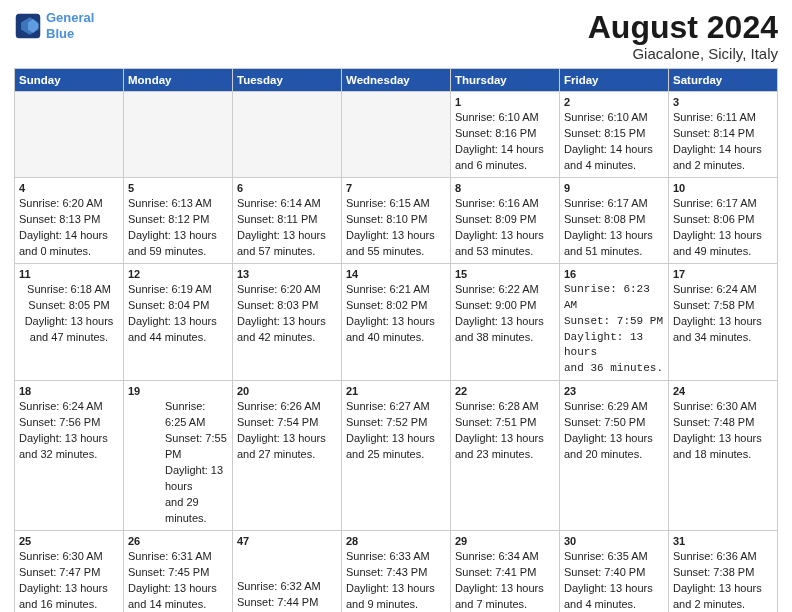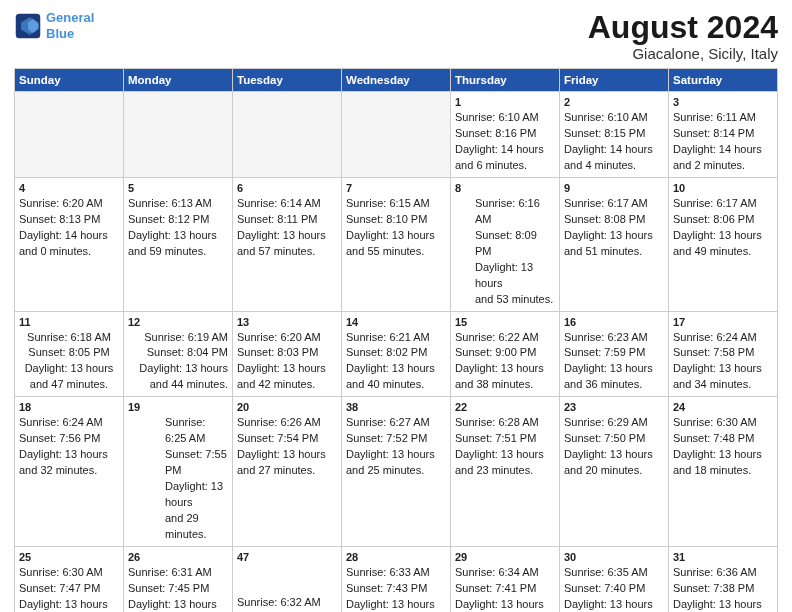--- a/index.html
+++ b/index.html
@@ -185,21 +185,21 @@
           </td>
           <td>
             <span class="day-num">7</span>
             <div class="day-info" style="white-space: pre-line;">Sunrise: 6:15 AM
 Sunset: 8:10 PM
 Daylight: 13 hours
 and 55 minutes.</div>
           </td>
           <td>
             <span class="day-num">8</span>
-            <div class="day-info" style="white-space: pre-line; margin-left: 20px;">Sunrise: 6:16 AM
+            <div class="day-info" style="white-space: pre-line;">Sunrise: 6:16 AM
 Sunset: 8:09 PM
 Daylight: 13 hours
 and 53 minutes.</div>
           </td>
           <td>
             <span class="day-num">9</span>
             <div class="day-info" style="white-space: pre-line;">Sunrise: 6:17 AM
 Sunset: 8:08 PM
 Daylight: 13 hours
 and 51 minutes.</div>
@@ -215,21 +215,21 @@
         <tr>
           <td>
             <span class="day-num">11</span>
             <div class="day-info" style="white-space: pre-line; text-align: center;">Sunrise: 6:18 AM
 Sunset: 8:05 PM
 Daylight: 13 hours
 and 47 minutes.</div>
           </td>
           <td>
             <span class="day-num">12</span>
-            <div class="day-info" style="white-space: pre-line; text-align: right;">Sunrise: 6:19 AM
+            <div class="day-info" style="white-space: pre-line;">Sunrise: 6:19 AM
 Sunset: 8:04 PM
 Daylight: 13 hours
 and 44 minutes.</div>
           </td>
           <td>
             <span class="day-num">13</span>
             <div class="day-info" style="white-space: pre-line;">Sunrise: 6:20 AM
 Sunset: 8:03 PM
 Daylight: 13 hours
 and 42 minutes.</div>
@@ -243,21 +243,21 @@
           </td>
           <td>
             <span class="day-num">15</span>
             <div class="day-info" style="white-space: pre-line;">Sunrise: 6:22 AM
 Sunset: 9:00 PM
 Daylight: 13 hours
 and 38 minutes.</div>
           </td>
           <td>
             <span class="day-num">16</span>
-            <div class="day-info" style="white-space: pre-line;">Sunrise: 6:23 AM
+            <div class="day-info" style="white-space: pre-line; font-family: Liberation Mono, monospace;">Sunrise: 6:23 AM
 Sunset: 7:59 PM
 Daylight: 13 hours
 and 36 minutes.</div>
           </td>
           <td>
             <span class="day-num">17</span>
             <div class="day-info" style="white-space: pre-line;">Sunrise: 6:24 AM
 Sunset: 7:58 PM
 Daylight: 13 hours
 and 34 minutes.</div>
@@ -279,21 +279,21 @@
 and 29 minutes.</div>
           </td>
           <td>
             <span class="day-num">20</span>
             <div class="day-info" style="white-space: pre-line;">Sunrise: 6:26 AM
 Sunset: 7:54 PM
 Daylight: 13 hours
 and 27 minutes.</div>
           </td>
           <td>
-            <span class="day-num">38</span>
+            <span class="day-num">21</span>
             <div class="day-info" style="white-space: pre-line;">Sunrise: 6:27 AM
 Sunset: 7:52 PM
 Daylight: 13 hours
 and 25 minutes.</div>
           </td>
           <td>
             <span class="day-num">22</span>
             <div class="day-info" style="white-space: pre-line;">Sunrise: 6:28 AM
 Sunset: 7:51 PM
 Daylight: 13 hours

